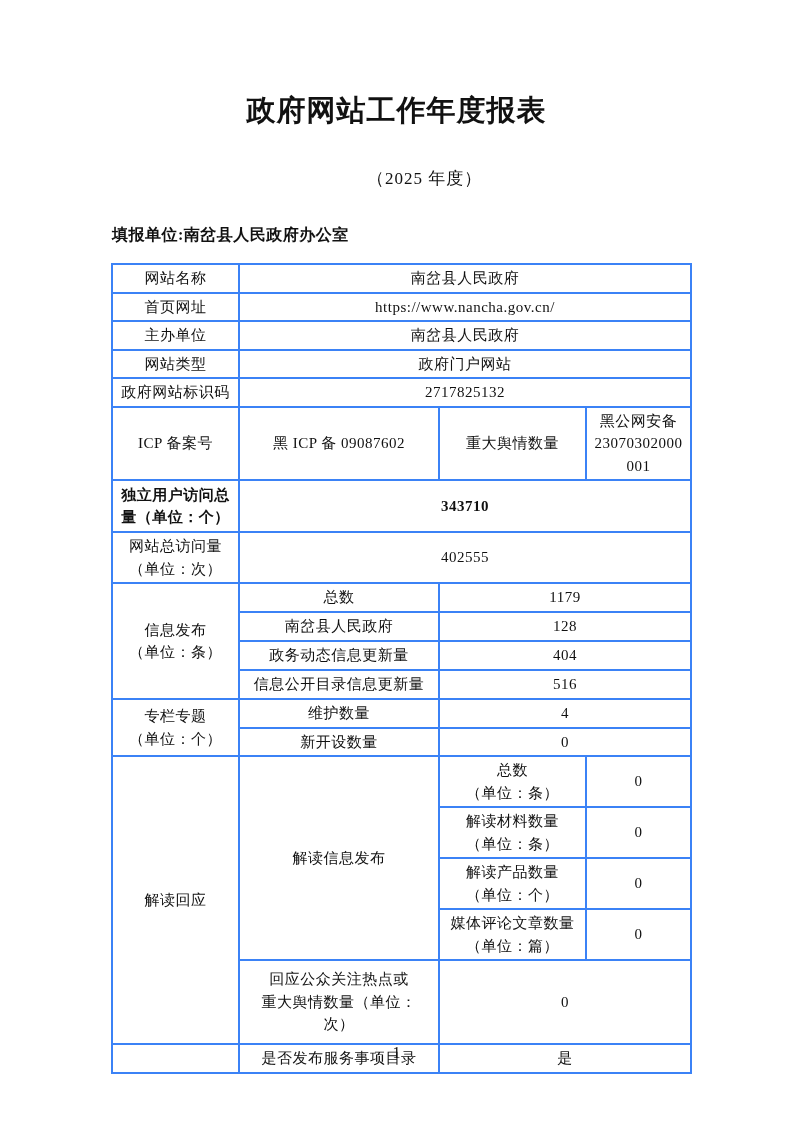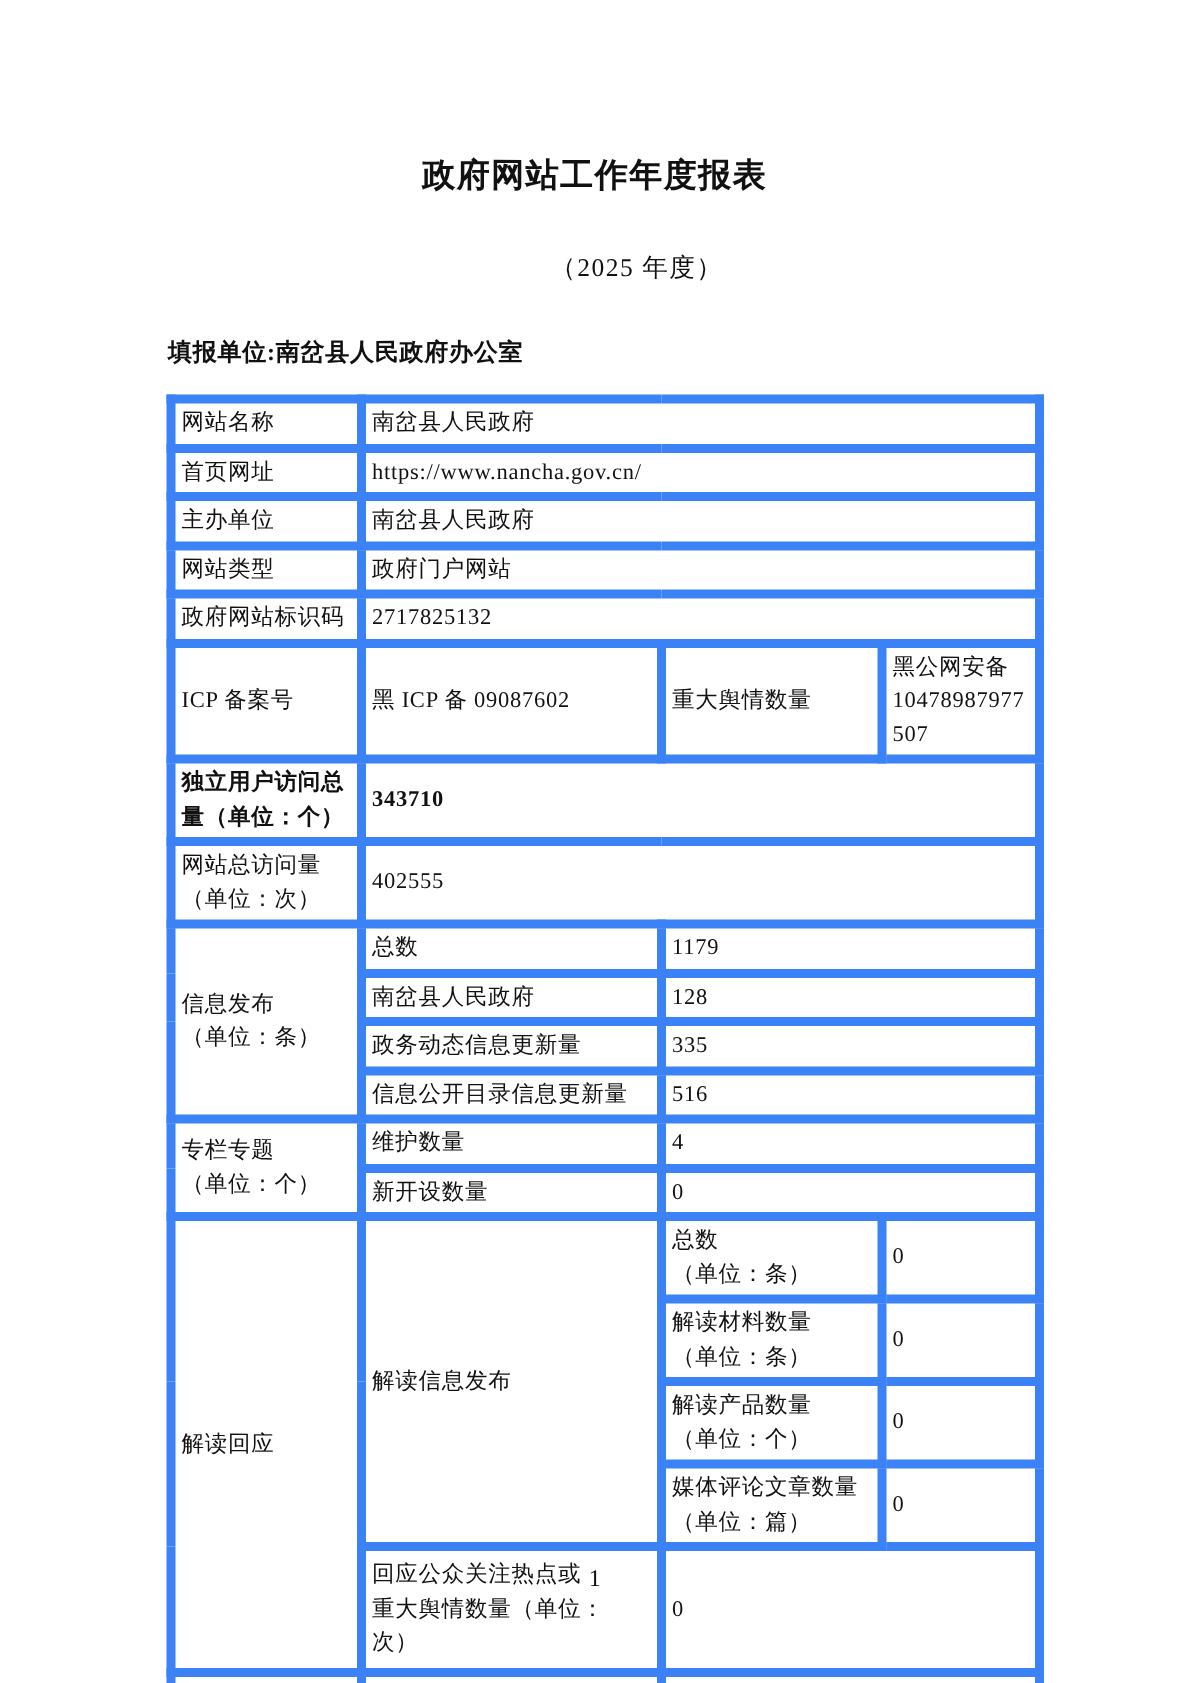--- a/index.html
+++ b/index.html
@@ -5,25 +5,25 @@
   * { margin: 0; padding: 0; box-sizing: border-box; }
   html, body { background: #ffffff; }
   body {
     width: 793px; height: 1122px;
     position: relative;
     font-family: "Liberation Serif", "DejaVu Serif", serif;
     color: #111111;
   }
   .doc-title {
     position: absolute;
-    top: 102px; left: 0; width: 100%;
+    top: 91px; left: 0; width: 100%;
     text-align: center;
     font-family: Liberation Sans, sans-serif;
     font-weight: bold;
-    font-size: 22px;
+    font-size: 29px;
     letter-spacing: 1px;
   }
   .doc-subtitle {
     position: absolute;
     top: 167px; left: 0; width: 100%;
     text-align: center;
     font-size: 17px;
     letter-spacing: 1px;
     margin-left: 28px;
   }
@@ -35,22 +35,22 @@
     letter-spacing: 0.5px;
   }
   table.report {
     position: absolute;
     top: 263px; left: 111px;
     width: 579px;
     border-collapse: collapse;
     table-layout: fixed;
   }
   table.report td {
-    border: 6px solid #3b82f6;
-    text-align: left;
+    border: 2px solid #3b82f6;
+    text-align: center;
     vertical-align: middle;
     font-size: 15px;
     line-height: 1.5;
     padding: 2px 4px;
     white-space: pre-line;
     letter-spacing: 0.5px;
   }
   td.break-all { word-break: break-all; }
   tr.h28 { height: 28px; }
   tr.h68 { height: 68px; }
@@ -101,21 +101,21 @@
     </tr>
     <tr class="h28">
       <td>政府网站标识码</td>
       <td colspan="3">2717825132</td>
     </tr>
     <tr class="h68">
       <td>ICP 备案号</td>
       <td>黑 ICP 备 09087602</td>
       <td>重大舆情数量</td>
       <td class="break-all">黑公网安备
-10478987977507</td>
+23070302000001</td>
     </tr>
     <tr class="h52">
       <td>独立用户访问总
 量（单位：个）</td>
       <td colspan="3">343710</td>
     </tr>
     <tr class="h46">
       <td>网站总访问量
 （单位：次）</td>
       <td colspan="3">402555</td>
@@ -125,21 +125,21 @@
 （单位：条）</td>
       <td>总数</td>
       <td colspan="2">1179</td>
     </tr>
     <tr class="h29">
       <td>南岔县人民政府</td>
       <td colspan="2">128</td>
     </tr>
     <tr class="h29">
       <td>政务动态信息更新量</td>
-      <td colspan="2">335</td>
+      <td colspan="2">404</td>
     </tr>
     <tr class="h29">
       <td>信息公开目录信息更新量</td>
       <td colspan="2">516</td>
     </tr>
     <tr class="h24">
       <td rowspan="2">专栏专题
 （单位：个）</td>
       <td>维护数量</td>
       <td colspan="2">4</td>

